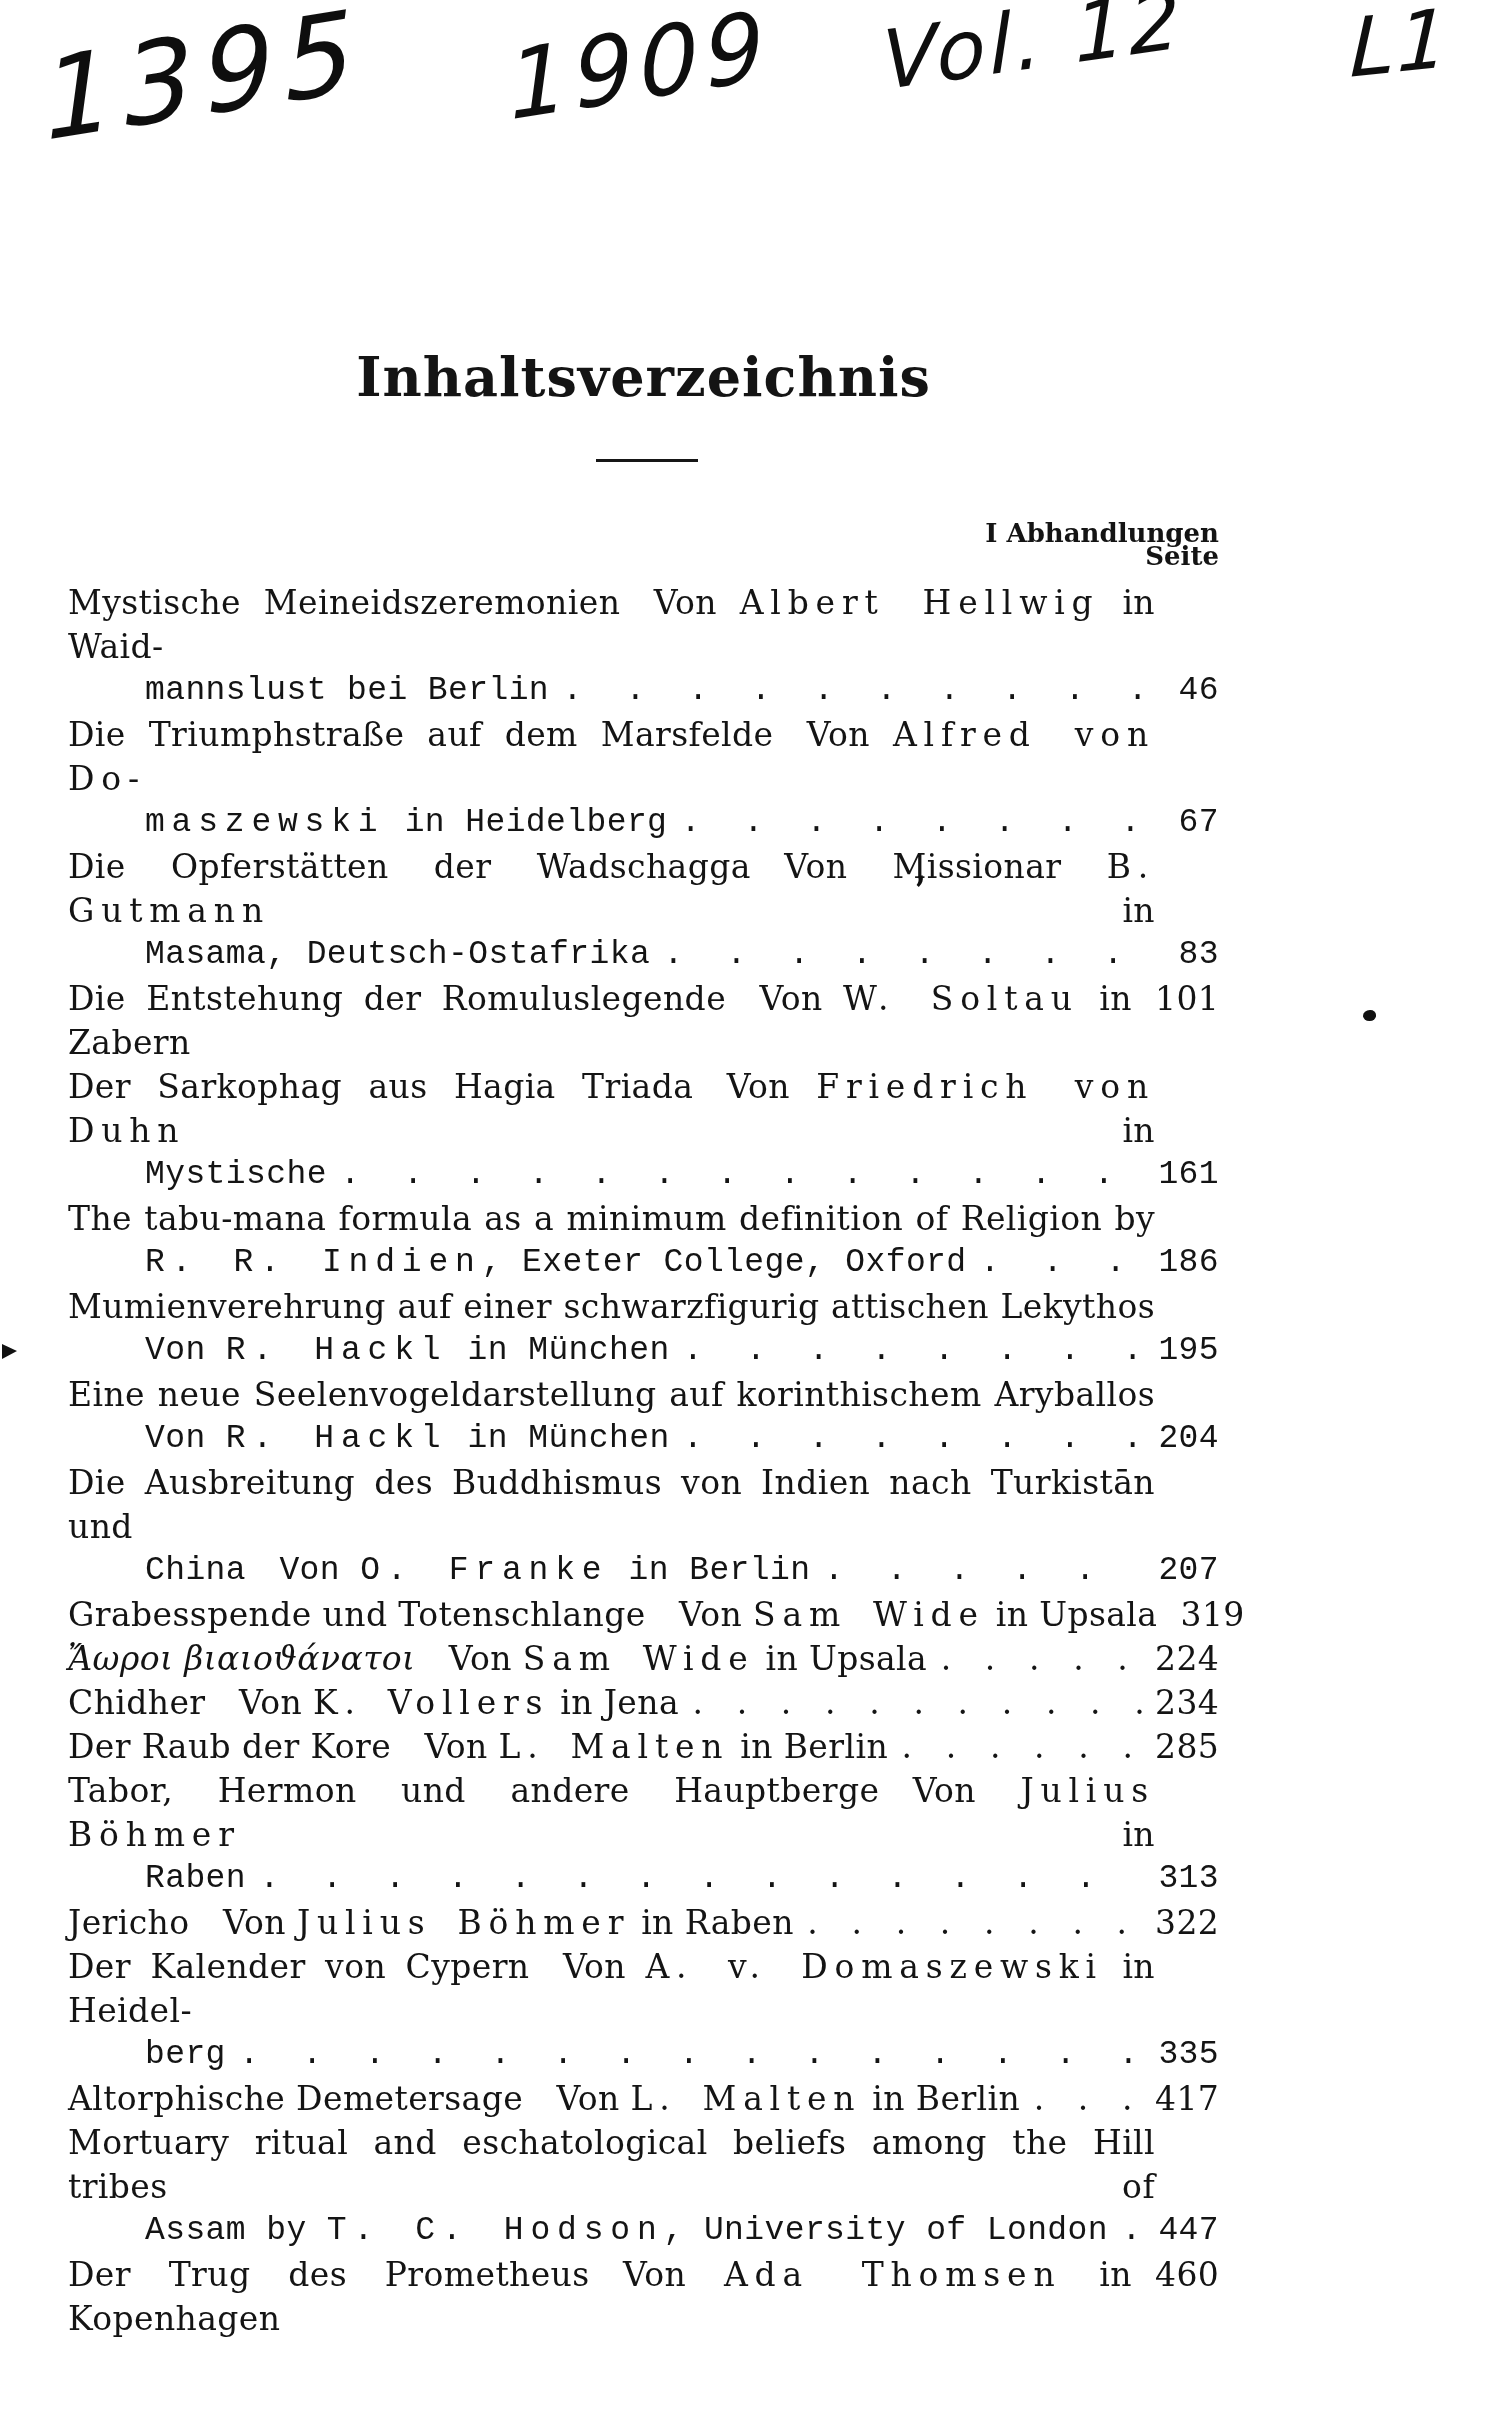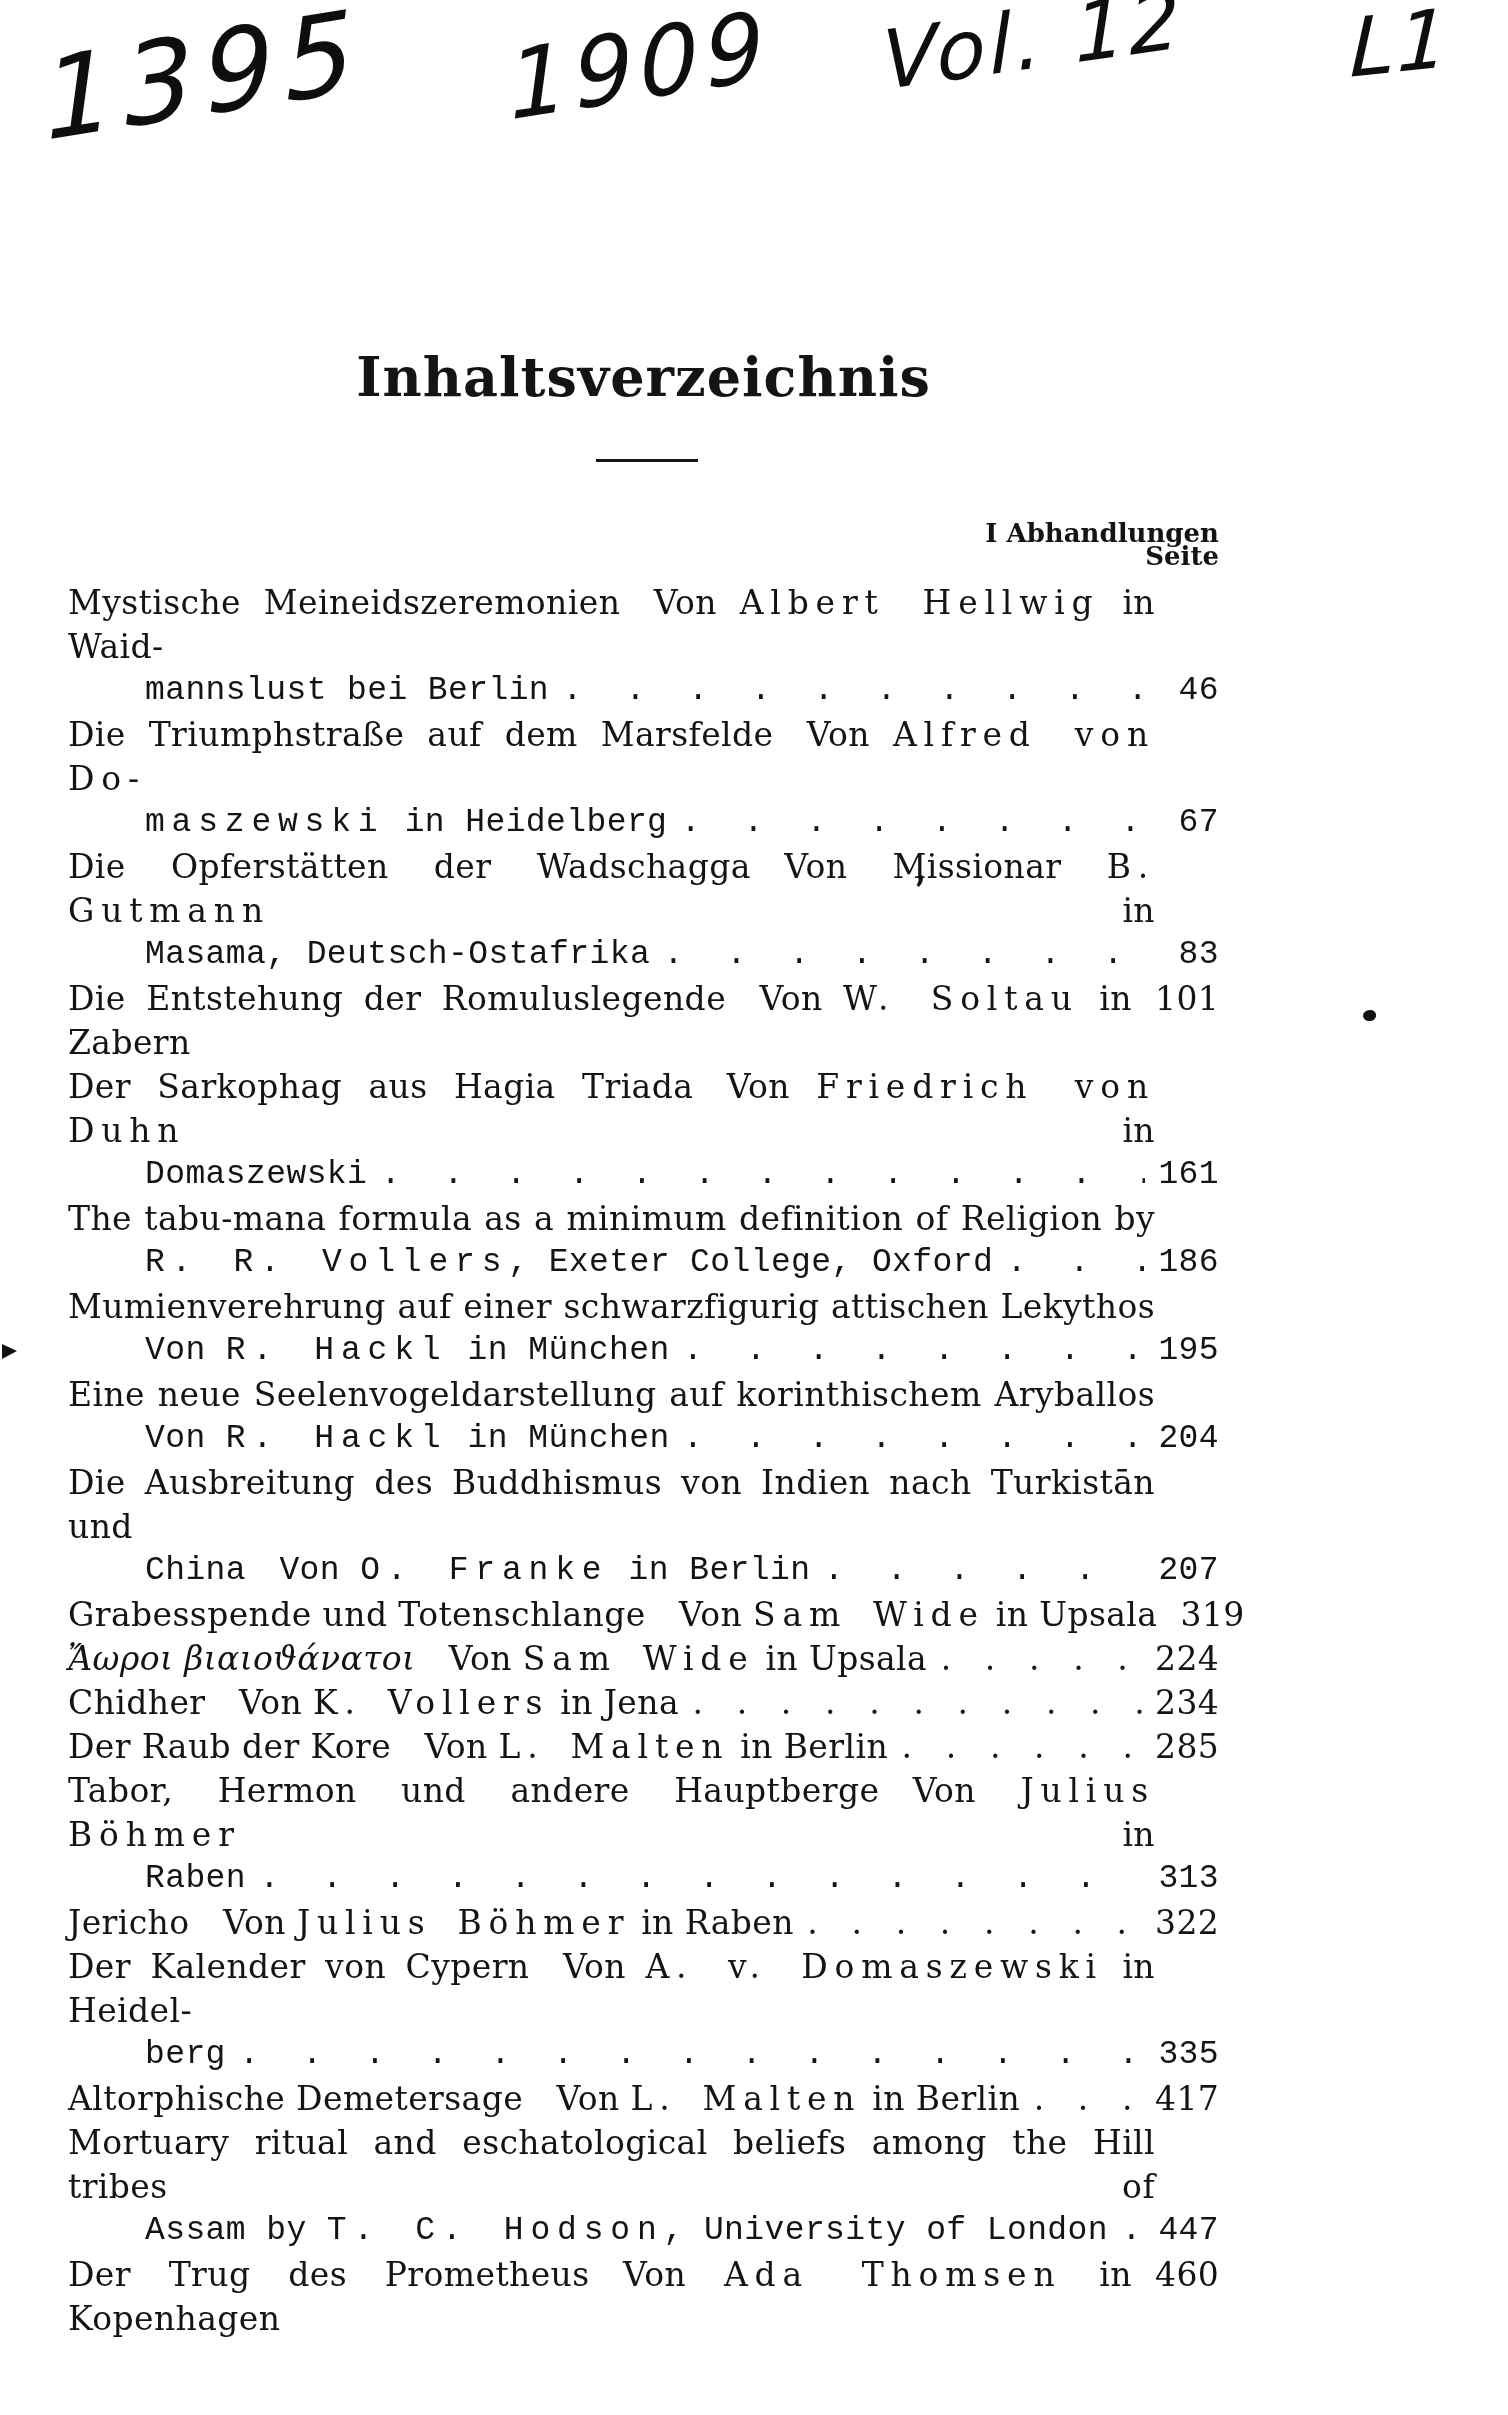--- a/index.html
+++ b/index.html
@@ -83,27 +83,27 @@
         </div>
         <div class="toc-line stretch">
           <span class="entry-text"><span class="seg">Die Entstehung der Romuluslegende Von </span><span class="sperr">W. Soltau</span><span class="seg"> in Zabern</span></span>
           <span class="leader"></span>
           <span class="pagenum">101</span>
         </div>
       </div>
       <div class="toc-block">
         <div class="toc-line wrap"><span class="entry-text"><span class="seg">Der Sarkophag aus Hagia Triada Von </span><span class="sperr">Friedrich von Duhn</span><span class="seg"> in</span></span></div>
         <div class="toc-line leader-row indent">
-          <span class="entry-text"><span class="seg">Domaszewski</span></span>
+          <span class="entry-text"><span class="seg">Mystische</span></span>
           <span class="leader dots"></span>
           <span class="pagenum">161</span>
         </div>
         <div class="toc-line wrap"><span class="entry-text"><span class="seg">The tabu-mana formula as a minimum definition of Religion by</span></span></div>
         <div class="toc-line leader-row indent">
-          <span class="entry-text"><span class="sperr">R. R. Vollers</span><span class="seg">, Exeter College, Oxford</span></span>
+          <span class="entry-text"><span class="sperr">R. R. Indien</span><span class="seg">, Exeter College, Oxford</span></span>
           <span class="leader dots"></span>
           <span class="pagenum">186</span>
         </div>
         <div class="toc-line wrap"><span class="entry-text"><span class="seg">Mumienverehrung auf einer schwarzfigurig attischen Lekythos</span></span></div>
         <div class="toc-line leader-row indent">
           <span class="entry-text"><span class="seg">Von </span><span class="sperr">R. Hackl</span><span class="seg"> in München</span></span>
           <span class="leader dots"></span>
           <span class="pagenum">195</span>
         </div>
         <div class="toc-line wrap"><span class="entry-text"><span class="seg">Eine neue Seelenvogeldarstellung auf korinthischem Aryballos</span></span></div>

